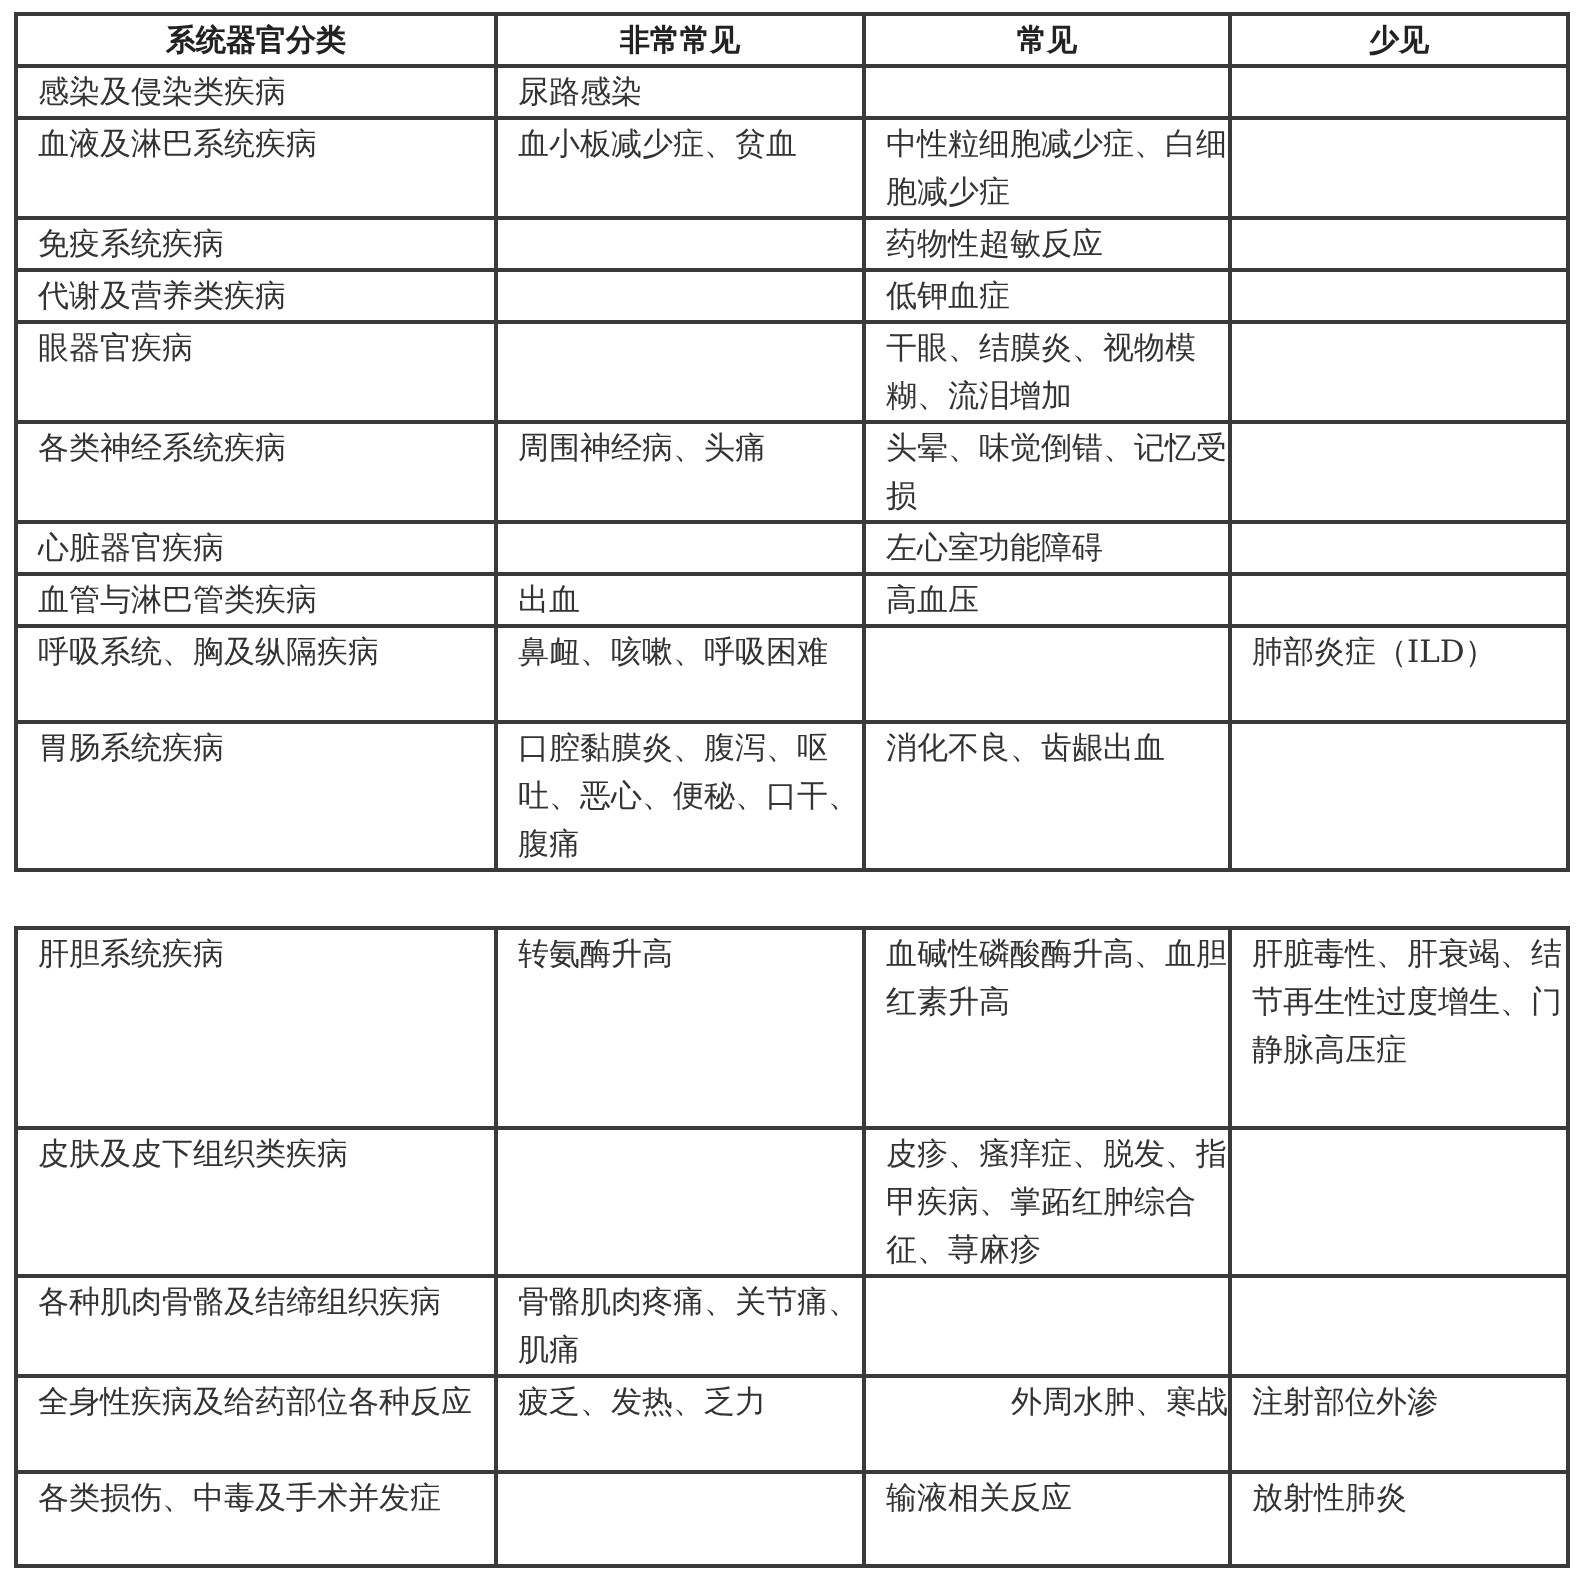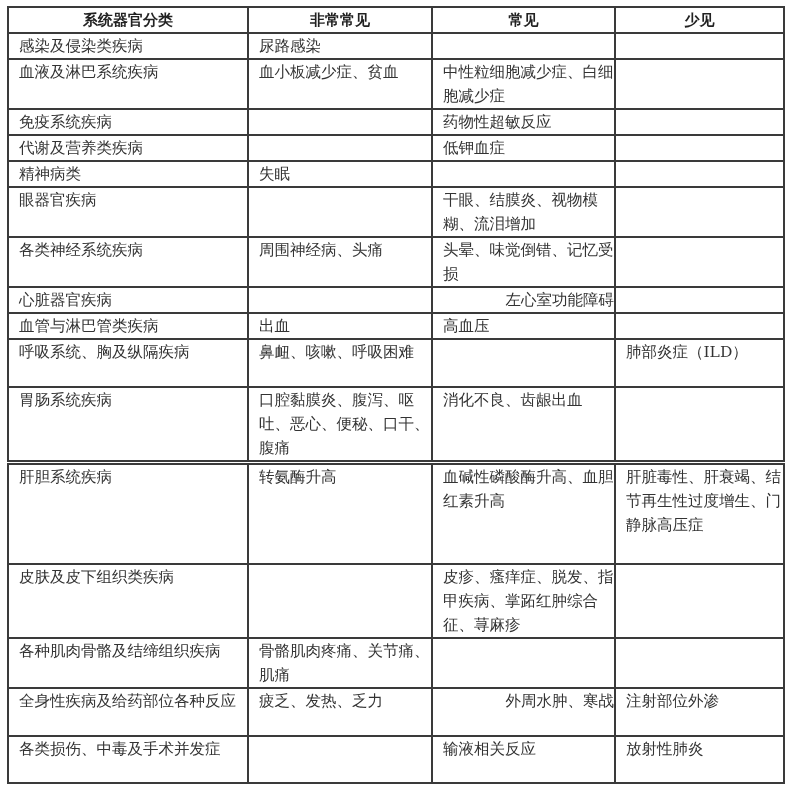--- a/index.html
+++ b/index.html
@@ -49,42 +49,36 @@
         <td style="height: 22px;"></td>
         <td style="height: 22px;">药物性超敏反应</td>
         <td style="height: 22px;"></td>
       </tr>
       <tr style="height: 24px;">
         <td style="height: 22px;">代谢及营养类疾病</td>
         <td style="height: 22px;"></td>
         <td style="height: 22px;">低钾血症</td>
         <td style="height: 22px;"></td>
       </tr>
-      <tr style="height: 24px;">
-        <td style="height: 22px;">精神病类</td>
-        <td style="height: 22px;">失眠</td>
-        <td style="height: 22px;"></td>
-        <td style="height: 22px;"></td>
-      </tr>
       <tr style="height: 48px;">
         <td style="height: 46px;">眼器官疾病</td>
         <td style="height: 46px;"></td>
         <td style="height: 46px;">干眼、结膜炎、视物模糊、流泪增加</td>
         <td style="height: 46px;"></td>
       </tr>
       <tr style="height: 48px;">
         <td style="height: 46px;">各类神经系统疾病</td>
         <td style="height: 46px;">周围神经病、头痛</td>
         <td style="height: 46px;">头晕、味觉倒错、记忆受损</td>
         <td style="height: 46px;"></td>
       </tr>
       <tr style="height: 24px;">
         <td style="height: 22px;">心脏器官疾病</td>
         <td style="height: 22px;"></td>
-        <td style="height: 22px; text-align: right;">左心室功能障碍</td>
+        <td style="height: 22px;">左心室功能障碍</td>
         <td style="height: 22px;"></td>
       </tr>
       <tr style="height: 24px;">
         <td style="height: 22px;">血管与淋巴管类疾病</td>
         <td style="height: 22px;">出血</td>
         <td style="height: 22px;">高血压</td>
         <td style="height: 22px;"></td>
       </tr>
       <tr style="height: 48px;">
         <td style="height: 46px;">呼吸系统、胸及纵隔疾病</td>

